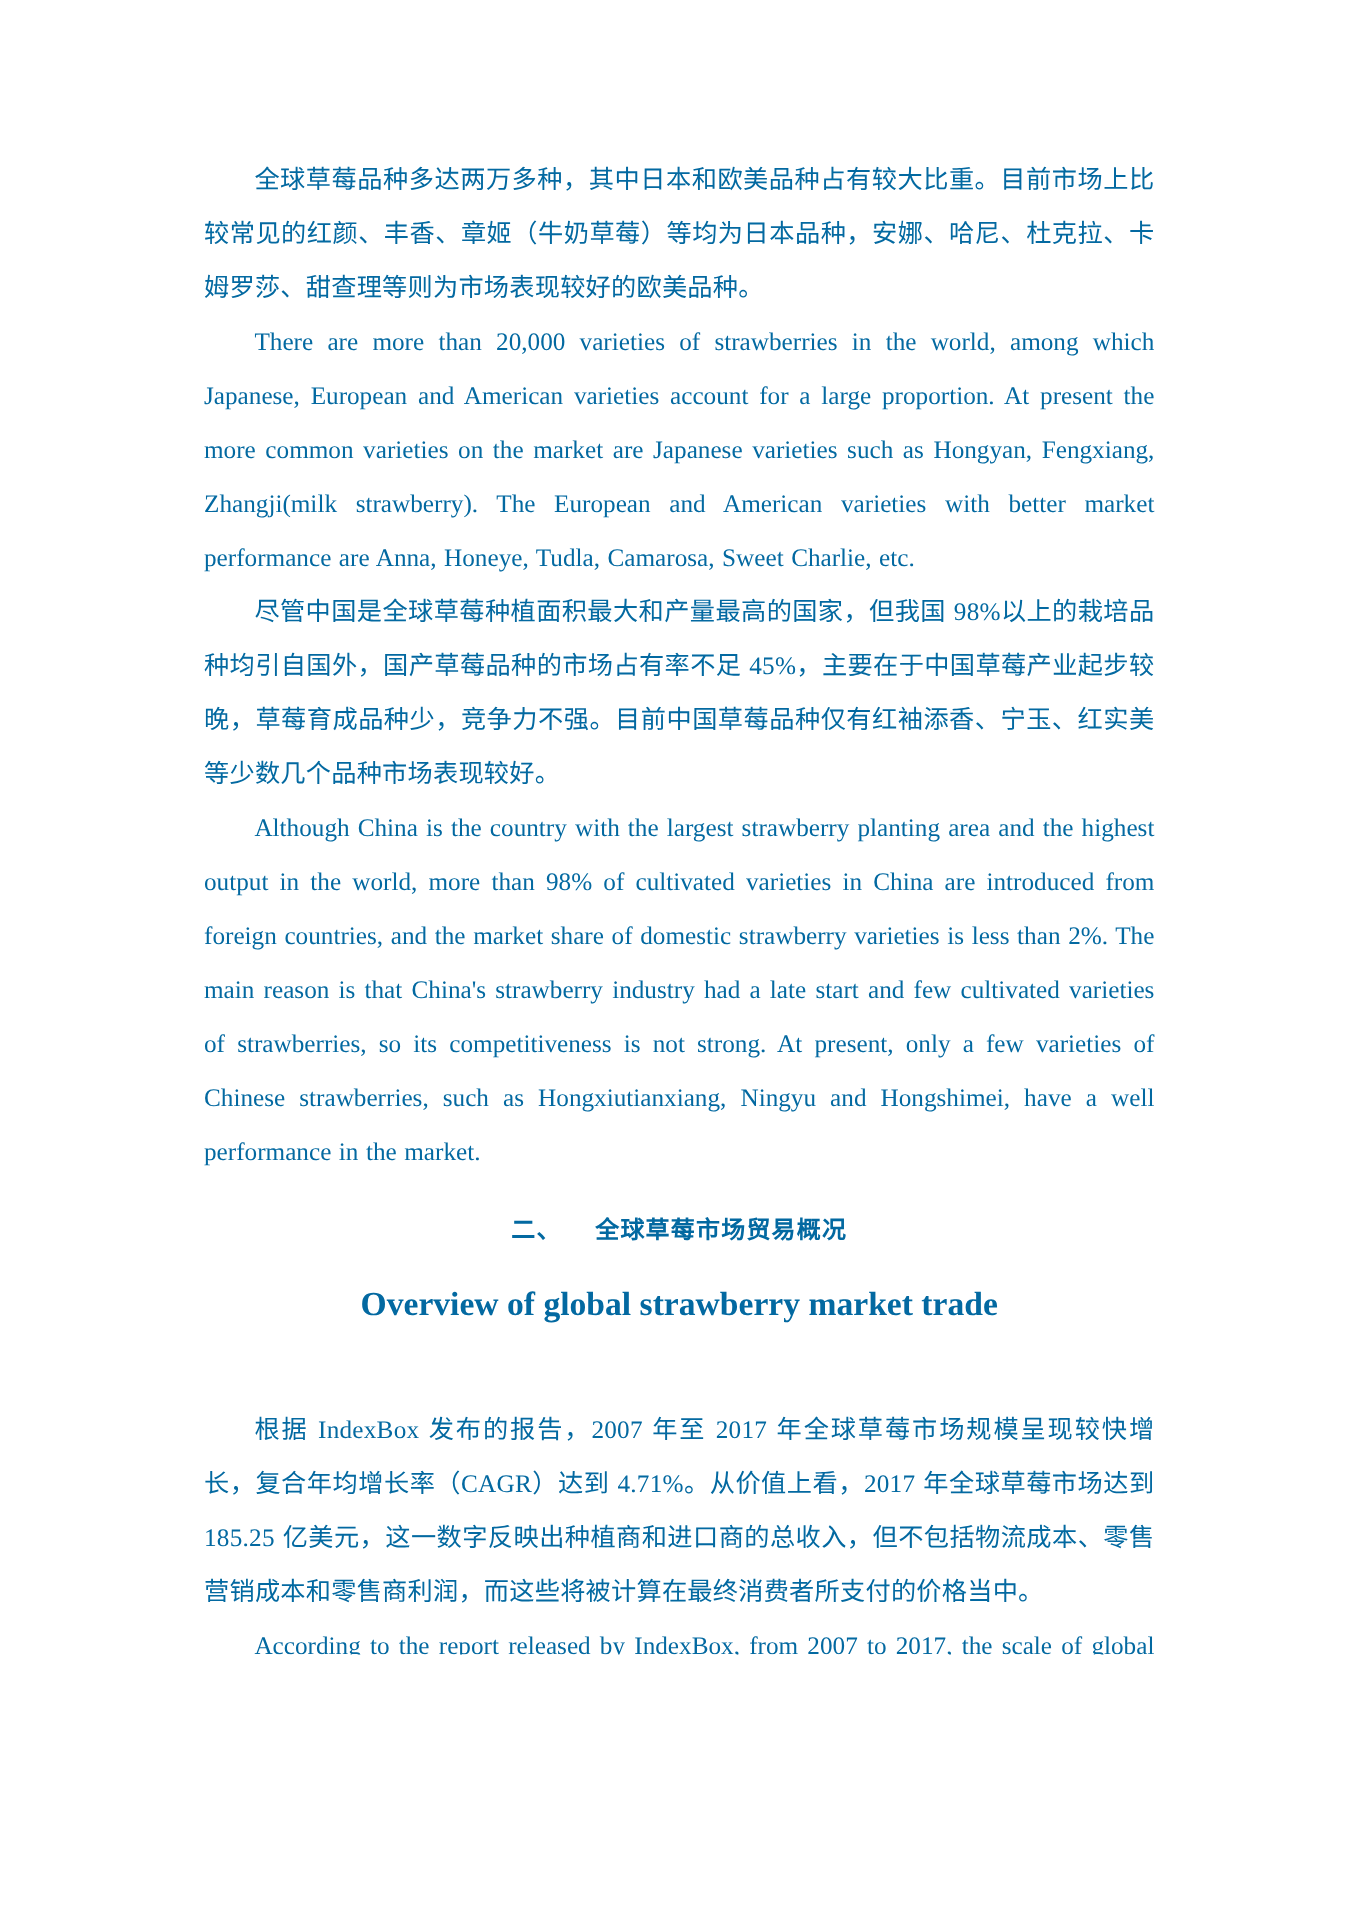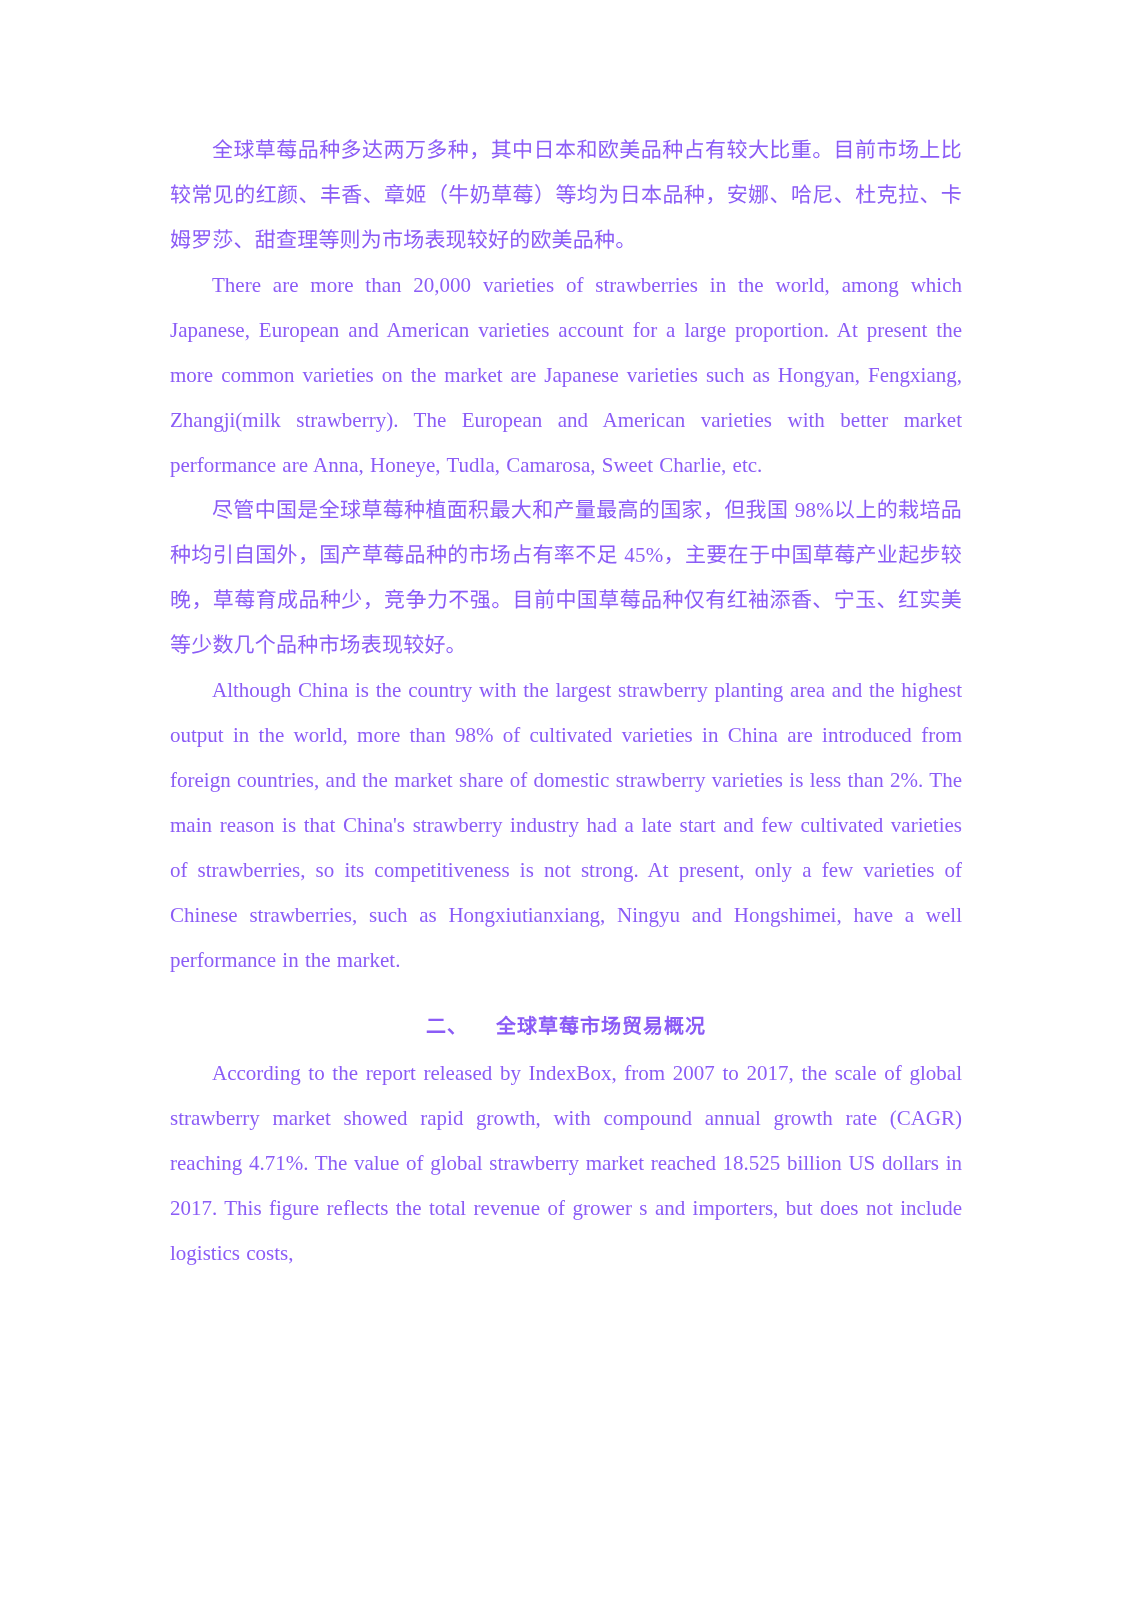--- a/index.html
+++ b/index.html
@@ -7,21 +7,21 @@
     padding: 0;
     background: #ffffff;
   }
   .page {
     position: relative;
     width: 1131px;
     height: 1379px;
     background: #ffffff;
     overflow: hidden;
     font-family: "Liberation Serif", "DejaVu Serif", serif;
-    color: #8b5cf6;
+    color: #0369a1;
   }
   .page-body {
     position: absolute;
     left: 170px;
     top: 128px;
     width: 792px;
   }
   .para {
     margin: 0;
     font-size: 21px;
@@ -75,21 +75,23 @@
     <p class="para zh" lang="zh-CN">全球草莓品种多达两万多种，其中日本和欧美品种占有较大比重。目前市场上比较常见的红颜、丰香、章姬（牛奶草莓）等均为日本品种，安娜、哈尼、杜克拉、卡姆罗莎、甜查理等则为市场表现较好的欧美品种。</p>
 
     <p class="para en" lang="en">There are more than 20,000 varieties of strawberries in the world, among which Japanese, European and American varieties account for a large proportion. At present the more common varieties on the market are Japanese varieties such as Hongyan, Fengxiang, Zhangji(milk strawberry). The European and American varieties with better market performance are Anna, Honeye, Tudla, Camarosa, Sweet Charlie, etc.</p>
 
     <p class="para zh" lang="zh-CN">尽管中国是全球草莓种植面积最大和产量最高的国家，但我国 98%以上的栽培品种均引自国外，国产草莓品种的市场占有率不足 45%，主要在于中国草莓产业起步较晚，草莓育成品种少，竞争力不强。目前中国草莓品种仅有红袖添香、宁玉、红实美等少数几个品种市场表现较好。</p>
 
     <p class="para en" lang="en">Although China is the country with the largest strawberry planting area and the highest output in the world, more than 98% of cultivated varieties in China are introduced from foreign countries, and the market share of domestic strawberry varieties is less than 2%. The main reason is that China's strawberry industry had a late start and few cultivated varieties of strawberries, so its competitiveness is not strong. At present, only a few varieties of Chinese strawberries, such as Hongxiutianxiang, Ningyu and Hongshimei, have a well performance in the market.</p>
 
     <h2 class="heading-zh" lang="zh-CN"><span>二、</span><span class="heading-gap"></span><span>全球草莓市场贸易概况</span></h2>
 
+    <h3 class="heading-en" lang="en">Overview of global strawberry market trade</h3>
 
+    <p class="para zh after-heading" lang="zh-CN">根据 IndexBox 发布的报告，2007 年至 2017 年全球草莓市场规模呈现较快增长，复合年均增长率（CAGR）达到 4.71%。从价值上看，2017 年全球草莓市场达到 185.25 亿美元，这一数字反映出种植商和进口商的总收入，但不包括物流成本、零售营销成本和零售商利润，而这些将被计算在最终消费者所支付的价格当中。</p>
 
     <p class="para en" lang="en">According to the report released by IndexBox, from 2007 to 2017, the scale of global strawberry market showed rapid growth, with compound annual growth rate (CAGR) reaching 4.71%. The value of global strawberry market reached 18.525 billion US dollars in 2017. This figure reflects the total revenue of grower s and importers, but does not include logistics costs,</p>
 
   </main>
 
   <footer class="page-footer">
     <span>- 12 -</span>
   </footer>
 
 </div>

